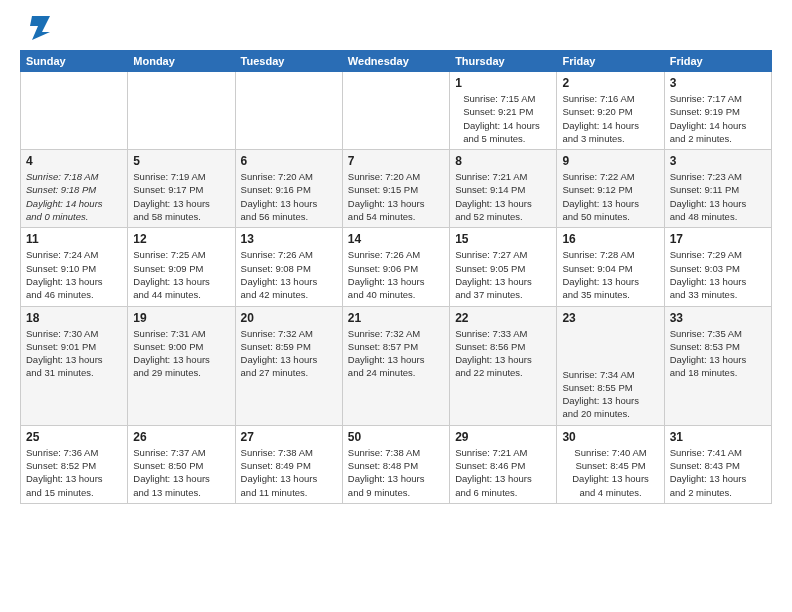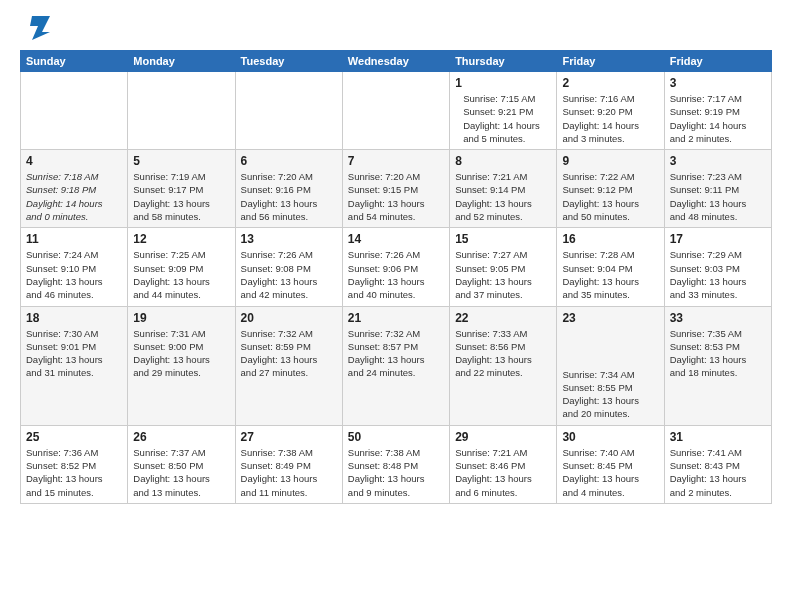--- a/index.html
+++ b/index.html
@@ -327,21 +327,21 @@
           </td>
           <td>
             <div class="cell-day">29</div>
             <div class="cell-info" style="white-space: pre-line;">Sunrise: 7:21 AM
 Sunset: 8:46 PM
 Daylight: 13 hours
 and 6 minutes.</div>
           </td>
           <td>
             <div class="cell-day">30</div>
-            <div class="cell-info" style="white-space: pre-line;">Sunrise: 7:40 AM
+            <div class="cell-info" style="white-space: pre-line; text-align: center;">Sunrise: 7:40 AM
 Sunset: 8:45 PM
 Daylight: 13 hours
 and 4 minutes.</div>
           </td>
           <td>
             <div class="cell-day">31</div>
             <div class="cell-info" style="white-space: pre-line;">Sunrise: 7:41 AM
 Sunset: 8:43 PM
 Daylight: 13 hours
 and 2 minutes.</div>

